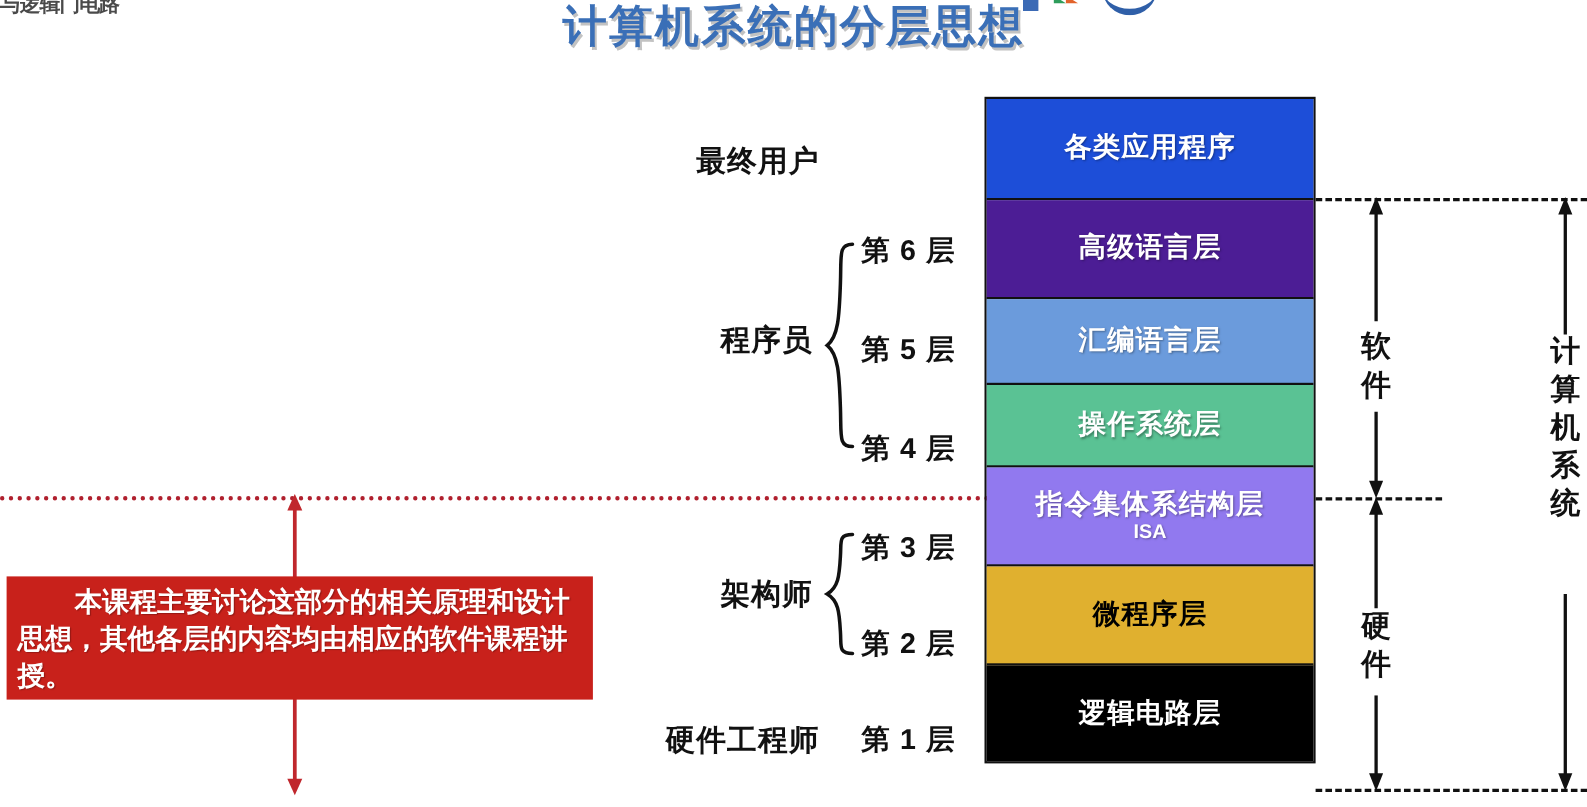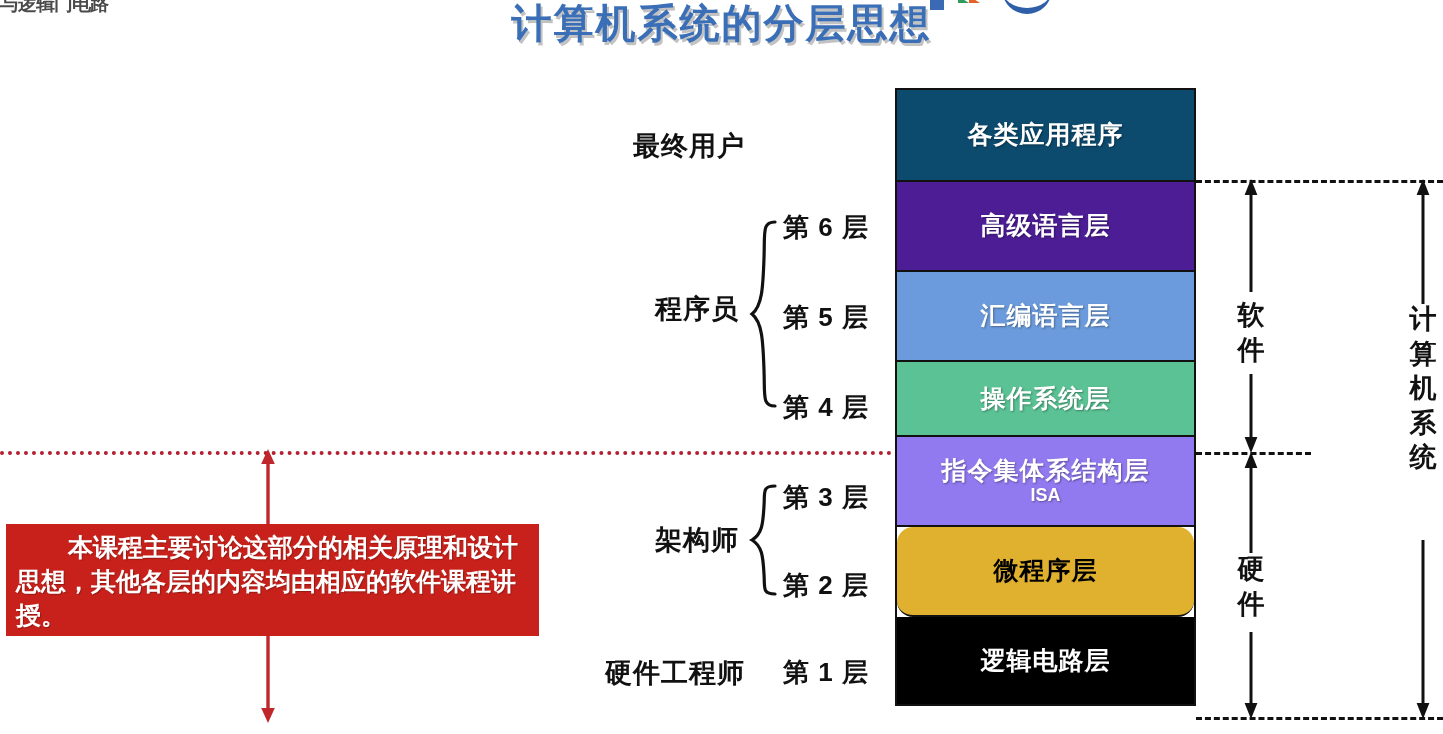--- a/index.html
+++ b/index.html
@@ -211,37 +211,37 @@
 
   <div class="title">计算机系统的分层思想</div>
 
   <div class="dash-red"></div>
 
   <div class="dash-black-top"></div>
   <div class="dash-black-mid"></div>
   <div class="dash-black-bottom"></div>
 
   <div class="stack">
-    <div class="layer white-ink" style="height:92px;background:#0c4a6e;font-family:Liberation Serif, serif;">
+    <div class="layer white-ink" style="height:92px;background:#1d4ed8;font-family:Liberation Serif, serif;">
       <span>各类应用程序</span>
     </div>
     <div class="layer white-ink" style="height:90px;background:#4c1d95;">
       <span>高级语言层</span>
     </div>
-    <div class="layer white-ink" style="height:90px;background:#6b9bdc;">
+    <div class="layer white-ink" style="height:78px;background:#6b9bdc;">
       <span>汇编语言层</span>
     </div>
     <div class="layer white-ink" style="height:75px;background:#5ac294;">
       <span>操作系统层</span>
     </div>
     <div class="layer white-ink" style="height:90px;background:#9179ef;">
       <span>指令集体系结构层</span>
       <span class="sub">ISA</span>
     </div>
-    <div class="layer black-ink" style="height:90px;background:#e0b02f;border-radius:16px;">
+    <div class="layer black-ink" style="height:90px;background:#e0b02f;">
       <span>微程序层</span>
     </div>
     <div class="layer white-ink" style="height:87px;background:#000000;">
       <span>逻辑电路层</span>
     </div>
   </div>
 
   <div class="role" style="left:633px; top:112px;margin-top:16px;">最终用户</div>
   <div class="role" style="left:655px; top:291px;">程序员</div>
   <div class="role" style="left:655px; top:522px;">架构师</div>

